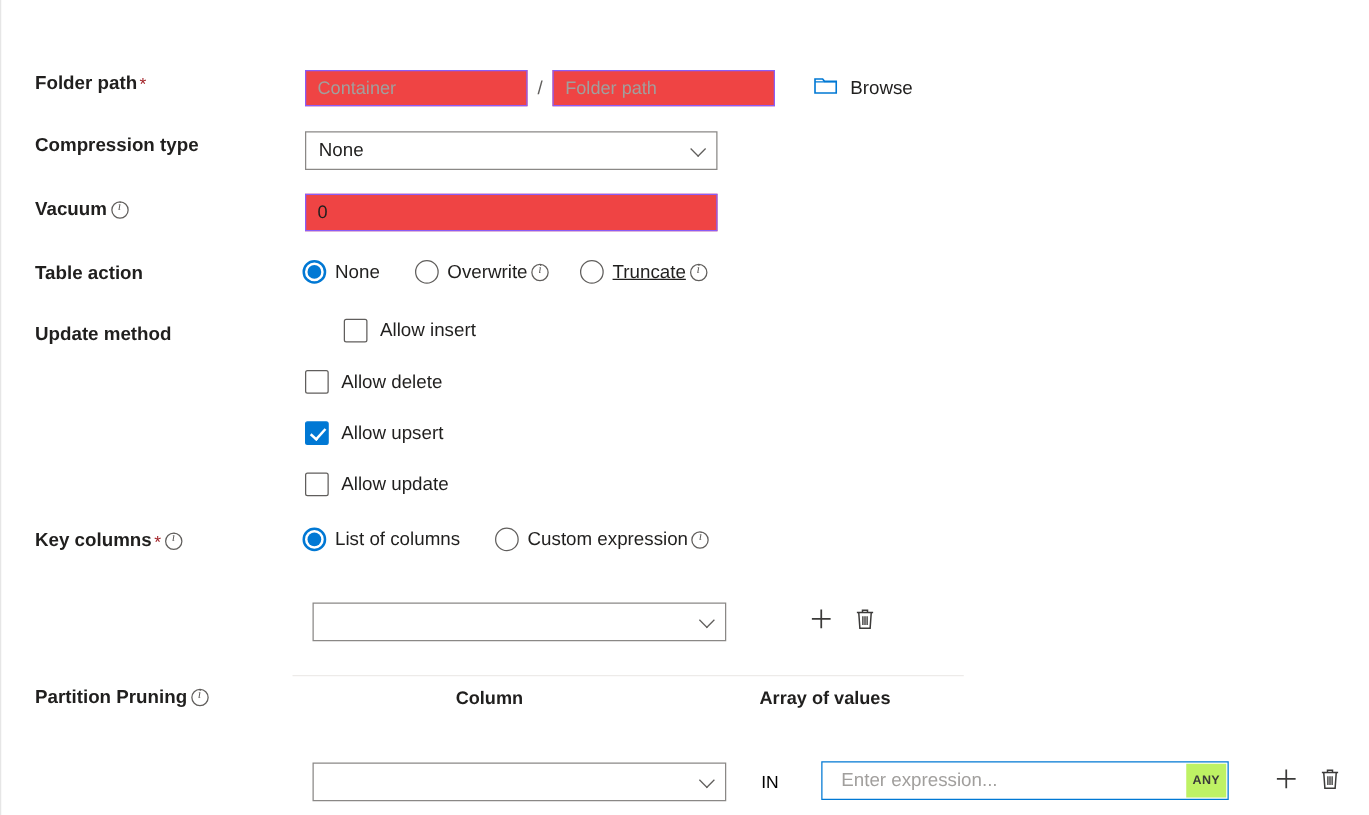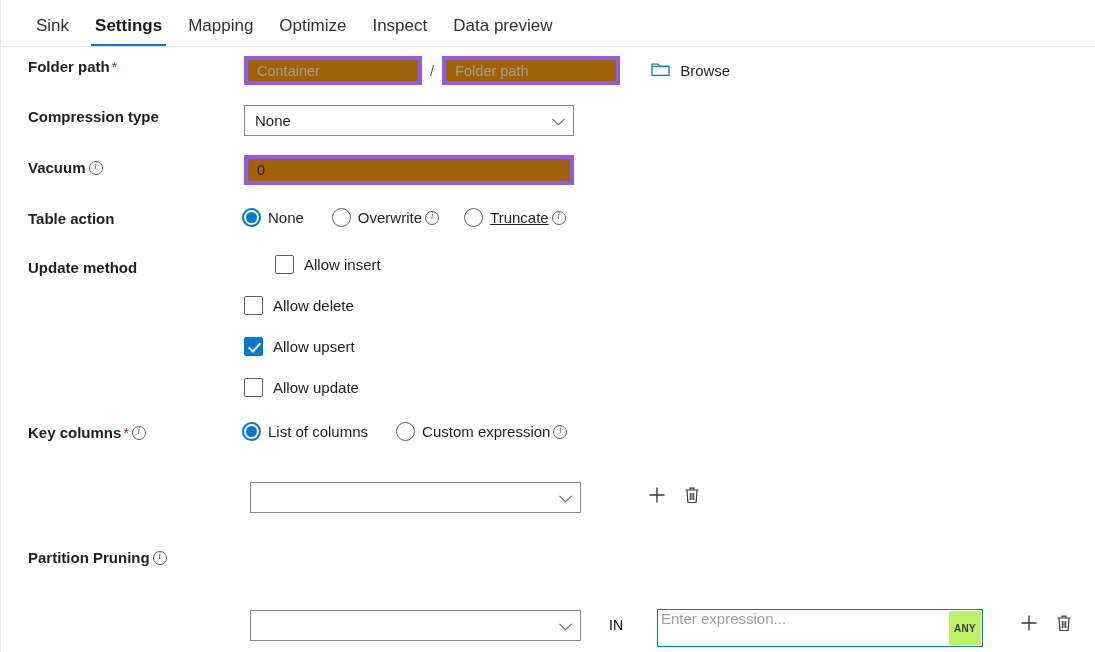--- a/index.html
+++ b/index.html
@@ -67,22 +67,22 @@
     text-align: center;
     font-size: 10px; font-style: italic;
     color: #605e5c;
     font-family: "Liberation Serif", serif;
   }
 
   
   .tb {
     box-sizing: border-box;
     height: 29px;
-    border: 4px solid #8b5cf6;
-    background: #a16207;
+    border: 1px solid #8b5cf6;
+    background: #ef4444;
     font-size: 14.5px;
     color: #201f1e;
     padding: 8px 9px;
     outline: none;
     font-family: "Liberation Sans", sans-serif;
   }
   .tb::placeholder { color: #a19f9d; opacity: 1; }
 
   .slash { font-size: 15px; color: #605e5c; margin: 0 8px; }
 
@@ -152,50 +152,42 @@
   }
   .pth {
     font-size: 14.5px; font-weight: bold; color: #201f1e;
     text-align: center;
   }
   .inlabel { font-size: 14px; color: #000000; }
 
   .expr {
     position: relative;
     box-sizing: border-box;
-    height: 38px;
+    height: 31px;
     border: 1px solid #0078d4;
     background: #fff;
-    display: flex; align-items: flex-start;
-    padding: 0 40px 0 3px;
+    display: flex; align-items: center;
+    padding: 0 40px 0 15px;
     font-size: 15px;
     color: #a19f9d;
   }
   .anybadge {
     position: absolute; right: 1px; top: 1px; bottom: 1px;
     width: 32px;
     background: #bef264;
     display: flex; align-items: center; justify-content: center;
     font-size: 10px; font-weight: bold; color: #3b3a39;
     letter-spacing: .3px;
   }
 </style>
 </head>
 <body>
 
 <div class="page">
 
-  <div class="tabbar">
-    <div class="tab">Sink</div>
-    <div class="tab active">Settings</div>
-    <div class="tab">Mapping</div>
-    <div class="tab">Optimize</div>
-    <div class="tab">Inspect</div>
-    <div class="tab">Data preview</div>
-  </div>
 
   <div class="row" style="left:27px; top:58px;">
     <span class="label bold">Folder path</span>
     <span class="req">*</span>
   </div>
   <div class="row" style="left:243px; top:56px;">
     <input class="tb" style="width: 178px;" placeholder="Container">
     <span class="slash">/</span>
     <input class="tb" style="width: 178px;" placeholder="Folder path">
     <div class="browse" style="margin-left:31px;">
@@ -296,20 +288,26 @@
         <path d="M7.3 8v7M9 8v7M10.7 8v7" stroke="#3b3a39" stroke-width="1.1" fill="none"></path>
       </svg>
     </span>
   </div>
 
   <div class="row" style="left:27px; top:549px;">
     <span class="label bold">Partition Pruning</span>
     <span class="info"></span>
   </div>
 
+  <div class="ptable" style="left:233px; top:540px; width:537px;">
+    <div class="pthead">
+      <div class="pth" style="width:315px;">Column</div>
+      <div class="pth" style="width:222px;">Array of values</div>
+    </div>
+  </div>
 
   <div class="dd" style="position:absolute; left:249px; top:610px; width:331px;">
     <span></span>
     <span class="chev"></span>
   </div>
 
   <div class="inlabel" style="position:absolute; left:608px; top:617px;">IN</div>
 
   <div class="expr" style="position:absolute; left:656px; top:609px; width:326px;">
     <span>Enter expression...</span>

